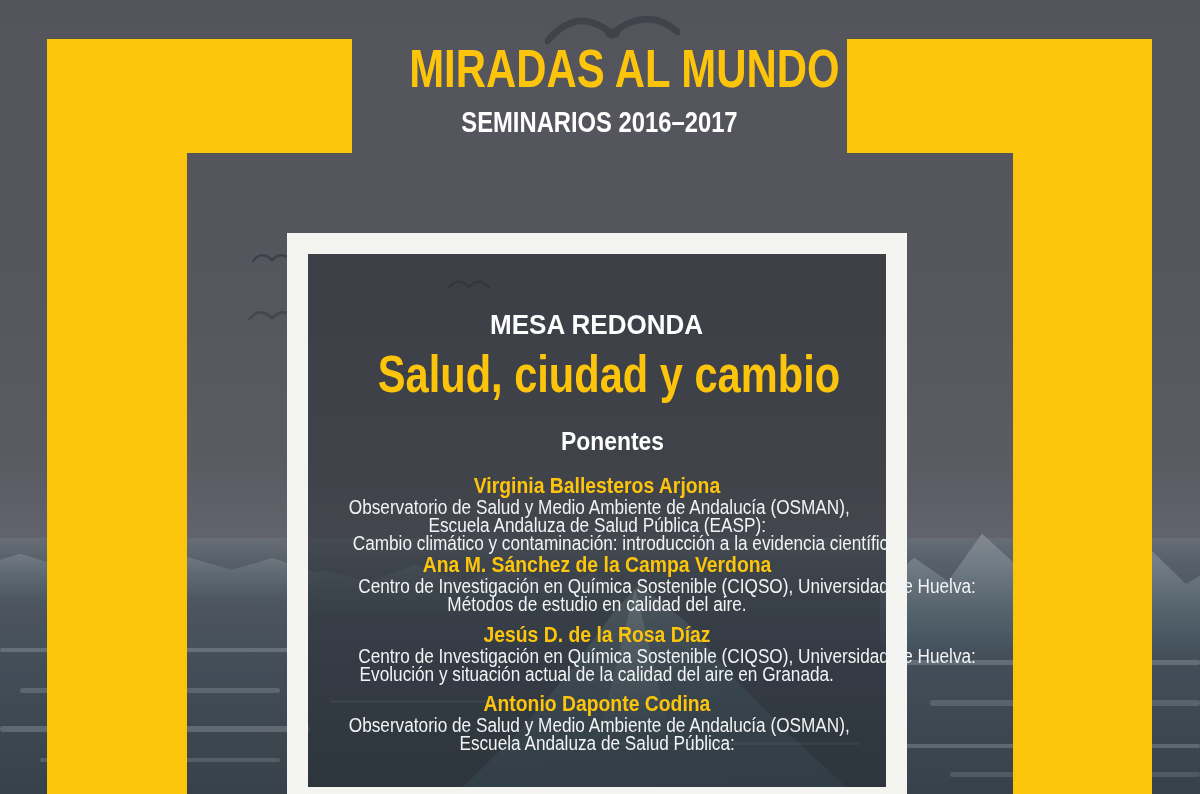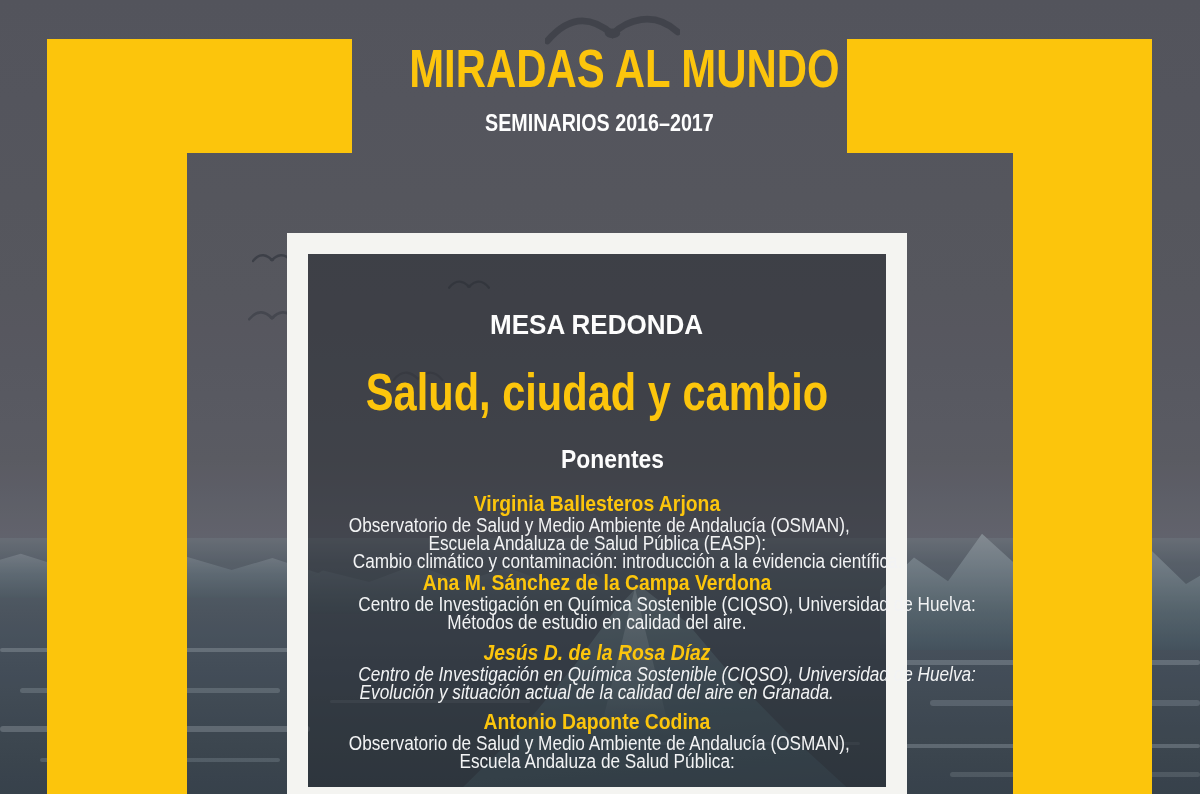--- a/index.html
+++ b/index.html
@@ -35,39 +35,39 @@
   .bird{position:absolute;}
   
   .ybar{position:absolute;background:#fcc50c;}
   .ybar-left-vert{left:47px;top:39px;width:140px;height:755px;}
   .ybar-left-top{left:47px;top:39px;width:305px;height:114px;}
   .ybar-right-vert{left:1013px;top:39px;width:139px;height:755px;}
   .ybar-right-top{left:847px;top:39px;width:305px;height:114px;}
   
   .masthead{position:absolute;left:352px;top:38px;width:495px;text-align:center;}
   .masthead h1{margin:0;font-size:53px;line-height:62px;font-weight:700;color:#fcc50c;}
-  .masthead h2{margin:0;font-size:24px;line-height:45px;font-weight:700;color:#fefefe;}
+  .masthead h2{margin:0;font-size:29px;line-height:45px;font-weight:700;color:#fefefe;}
   
   .sq79{display:inline-block;white-space:nowrap;transform:scaleX(.79);}
   .sq82{display:inline-block;white-space:nowrap;transform:scaleX(.82);}
   .sq80{display:inline-block;white-space:nowrap;transform:scaleX(.80);}
   .sq86{display:inline-block;white-space:nowrap;transform:scaleX(.86);}
   .sq88{display:inline-block;white-space:nowrap;transform:scaleX(.88);}
   .sq93{display:inline-block;white-space:nowrap;transform:scaleX(.93);}
   
   .panel{position:absolute;left:287px;top:233px;width:620px;height:575px;
     border:21px solid #f4f4f1;box-sizing:border-box;}
   .panel-inner{position:absolute;inset:0;background:rgba(36,40,47,.48);
     text-align:center;color:#fff;}
   .kicker{margin-top:56px;font-size:28px;line-height:30px;font-weight:700;color:#fdfdfd;}
-  .session-title{margin-top:24px;font-size:52px;line-height:56px;font-weight:700;color:#fcc50c;}
+  .session-title{margin-top:6px;font-size:52px;line-height:56px;font-weight:700;color:#fcc50c;padding-left:12px;}
   .speakers-heading{margin-top:24px;font-size:26px;line-height:30px;font-weight:700;color:#fdfdfd;padding-left:31px;}
   .speaker{}
   .speaker.first{margin-top:17px;text-align:center;}
-  .speaker.s3{margin-top:9px;font-style:italic;}
+  .speaker.s3{margin-top:9px;}
   .speaker.s4{margin-top:8px;}
   .speaker-name{font-size:22px;line-height:25px;font-weight:700;color:#fcc50c;}
   .speaker-line{font-size:20px;line-height:18px;font-weight:400;color:#f2f3f4;}
 </style>
 </head>
 <body>
 
 <div class="poster">
 
   <div class="photo">

